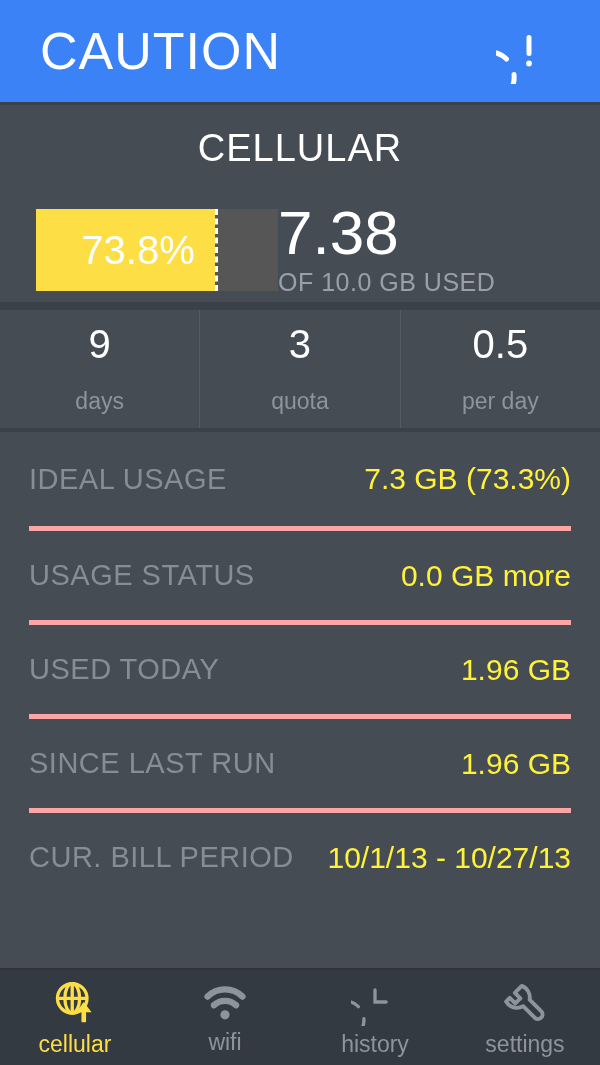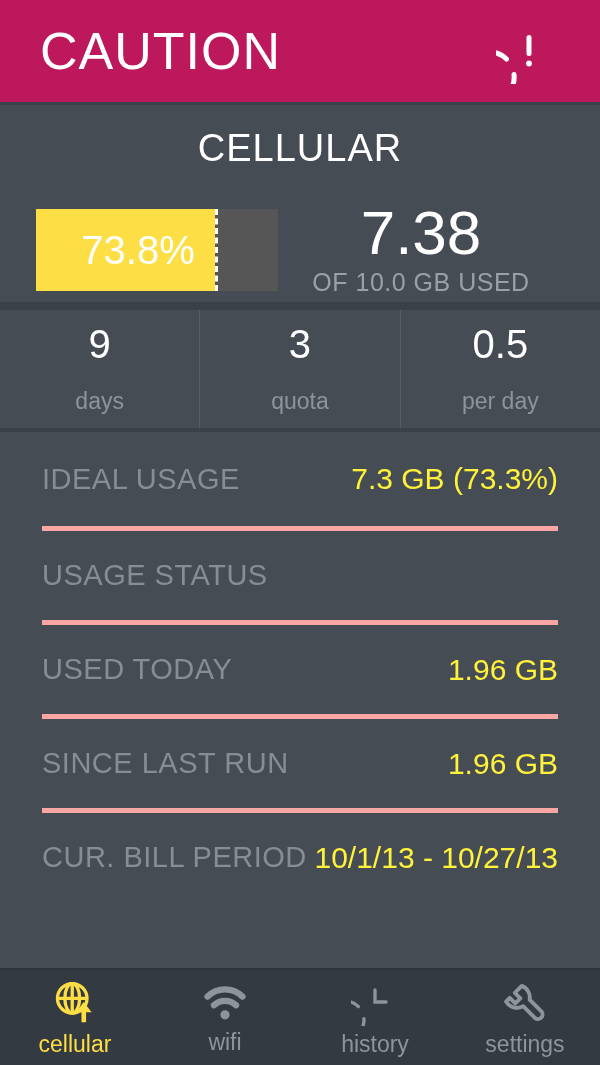--- a/index.html
+++ b/index.html
@@ -6,21 +6,21 @@
   html, body {
     width:600px; height:1065px;
     background:#464c54;
     font-family:"Liberation Sans", sans-serif;
     overflow:hidden;
   }
   #app { position:relative; width:600px; height:1065px; background:#464c54; }
 
   
   .caution-bar {
-    height:105px; background:#be185d;
+    height:105px; background:#3b82f6;
     display:flex; align-items:center; justify-content:space-between;
     padding:0 38px 0 40px;
     border-bottom:3px solid #3b4149;
   }
   .caution-title {
     color:#ffffff; font-size:52px; font-weight:400;
     letter-spacing:1px; line-height:1;
   }
   .caution-icon { width:66px; height:66px; flex:0 0 auto; }
 
@@ -48,21 +48,21 @@
     position:absolute; top:0; bottom:0; width:3px;
     border-left:3px dashed #ffffff;
   }
   .bar-label {
     position:absolute; inset:0;
     display:flex; align-items:center; justify-content:center;
     color:#ffffff; font-size:40px; font-weight:400;
     padding-right:38px;
   }
   .usage-figures {
-    flex:1 1 auto; text-align:center; padding-right:10px;
+    flex:1 1 auto; text-align:left; padding-right:10px;
   }
   .usage-amount {
     color:#ffffff; font-size:62px; line-height:0.98; font-weight:400;
   }
   .usage-of {
     color:#9aa0a7; font-size:25px; letter-spacing:0.5px; margin-top:4px;
   }
 
   .divider-strong { height:4px; background:#3b4149; }
 
@@ -74,21 +74,21 @@
   .stats-row { display:flex; height:118px; }
   .stat-cell {
     flex:1 1 0; display:flex; flex-direction:column;
     align-items:center; justify-content:center;
   }
   .stat-cell.mid { border-left:1px solid #565c64; border-right:1px solid #565c64; }
   .stat-value { color:#ffffff; font-size:40px; line-height:1; }
   .stat-label { color:#8d949c; font-size:23px; margin-top:24px; }
 
   
-  .rows { padding:0 42px; }
+  .rows { padding:0 29px; }
   .row {
     height:94px; display:flex; align-items:center;
     justify-content:space-between;
     border-top:5px solid #fca5a5;
   }
   .row:first-child { border-top:none; }
   .row-label { color:#868d95; font-size:29px; letter-spacing:0.5px; }
   .row-value { color:#fff23a; font-size:30px; white-space:nowrap; }
 
   
@@ -161,20 +161,21 @@
 
   <div class="divider-strong"></div>
 
   <div class="rows">
     <div class="row">
       <span class="row-label">IDEAL USAGE</span>
       <span class="row-value">7.3 GB (73.3%)</span>
     </div>
     <div class="row">
       <span class="row-label">USAGE STATUS</span>
+      <span class="row-value">0.0 GB more</span>
     </div>
     <div class="row">
       <span class="row-label">USED TODAY</span>
       <span class="row-value">1.96 GB</span>
     </div>
     <div class="row">
       <span class="row-label">SINCE LAST RUN</span>
       <span class="row-value">1.96 GB</span>
     </div>
     <div class="row">

